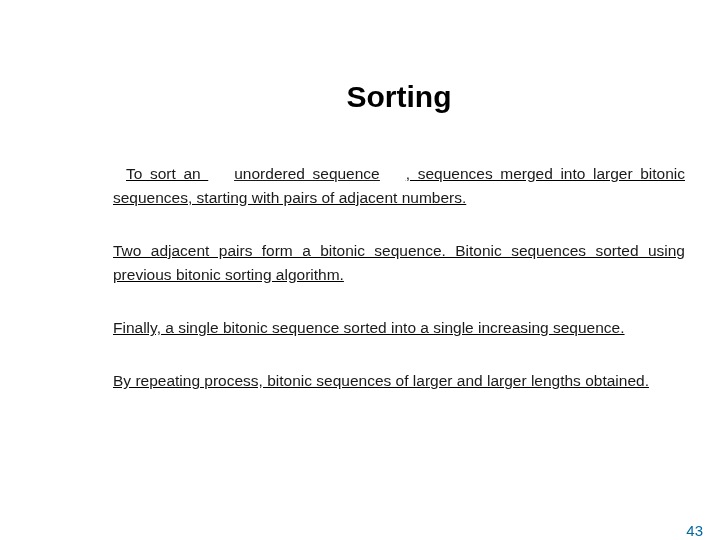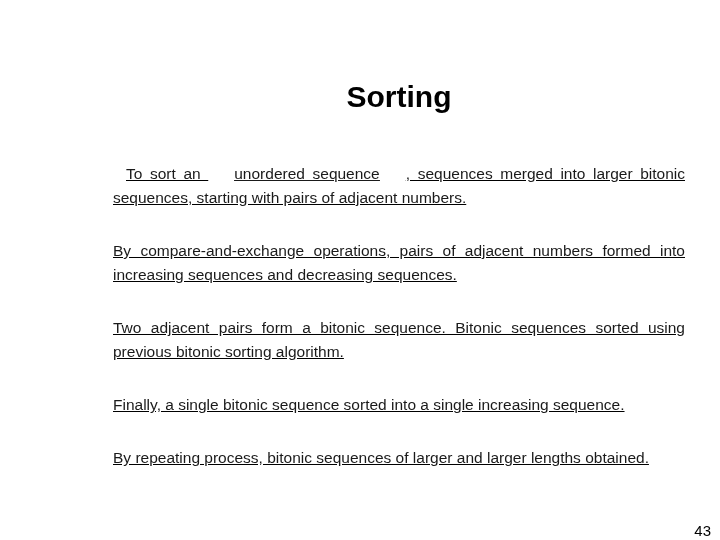--- a/index.html
+++ b/index.html
@@ -50,38 +50,37 @@
       margin-bottom: 16px;
     }
 
     .underline {
       text-decoration: underline;
     }
 
     .page-number {
       position: absolute;
       bottom: 14px;
-      right: 22px;
+      right: 30px;
       font-size: 15px;
-      color: #000000;
+      color: #0369a1;
     }
   </style>
 </head>
 <body>
 
 <div class="slide-container">
   <h1 class="slide-title">Sorting</h1>
 
   <div class="slide-body">
 
     <p class="paragraph">
       <span>To sort an </span><span class="underline">unordered sequence</span><span>, sequences merged into larger bitonic sequences, starting with pairs of adjacent numbers.</span>
     </p>
 
-    <p class="paragraph">By compare-and-exchange operations, pairs of adjacent numbers formed into increasing sequences and decreasing sequences.</p>
 
     <p class="paragraph">Two adjacent pairs form a bitonic sequence. Bitonic sequences sorted using previous bitonic sorting algorithm.</p>
 
     <p class="paragraph">Finally, a single bitonic sequence sorted into a single increasing sequence.</p>
 
     <p class="paragraph">By repeating process, bitonic sequences of larger and larger lengths obtained.</p>
 
   </div>
 </div>
 

